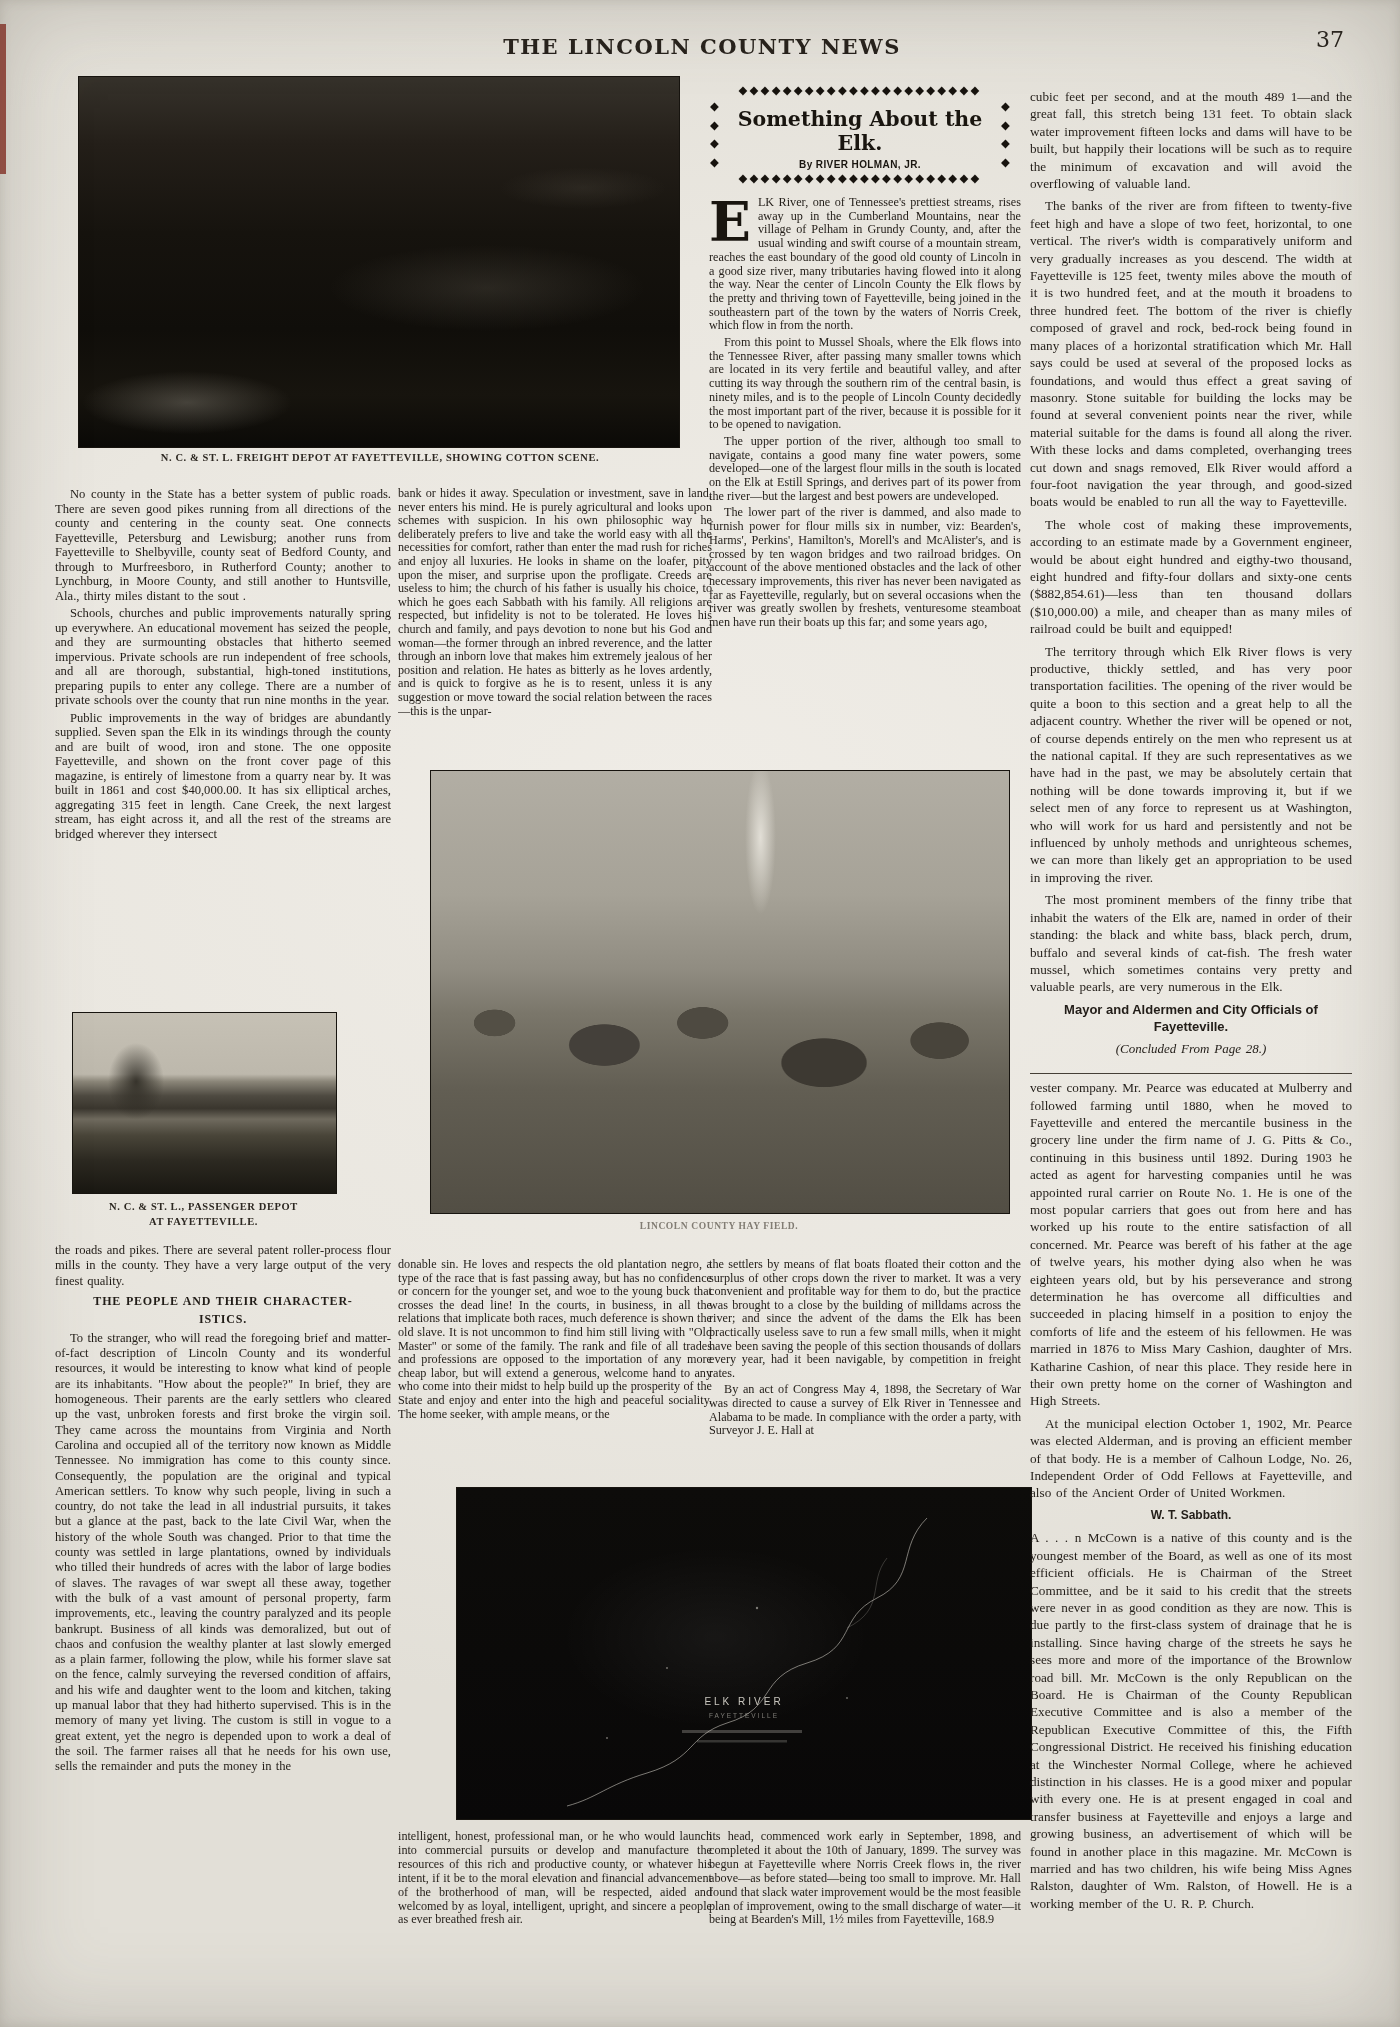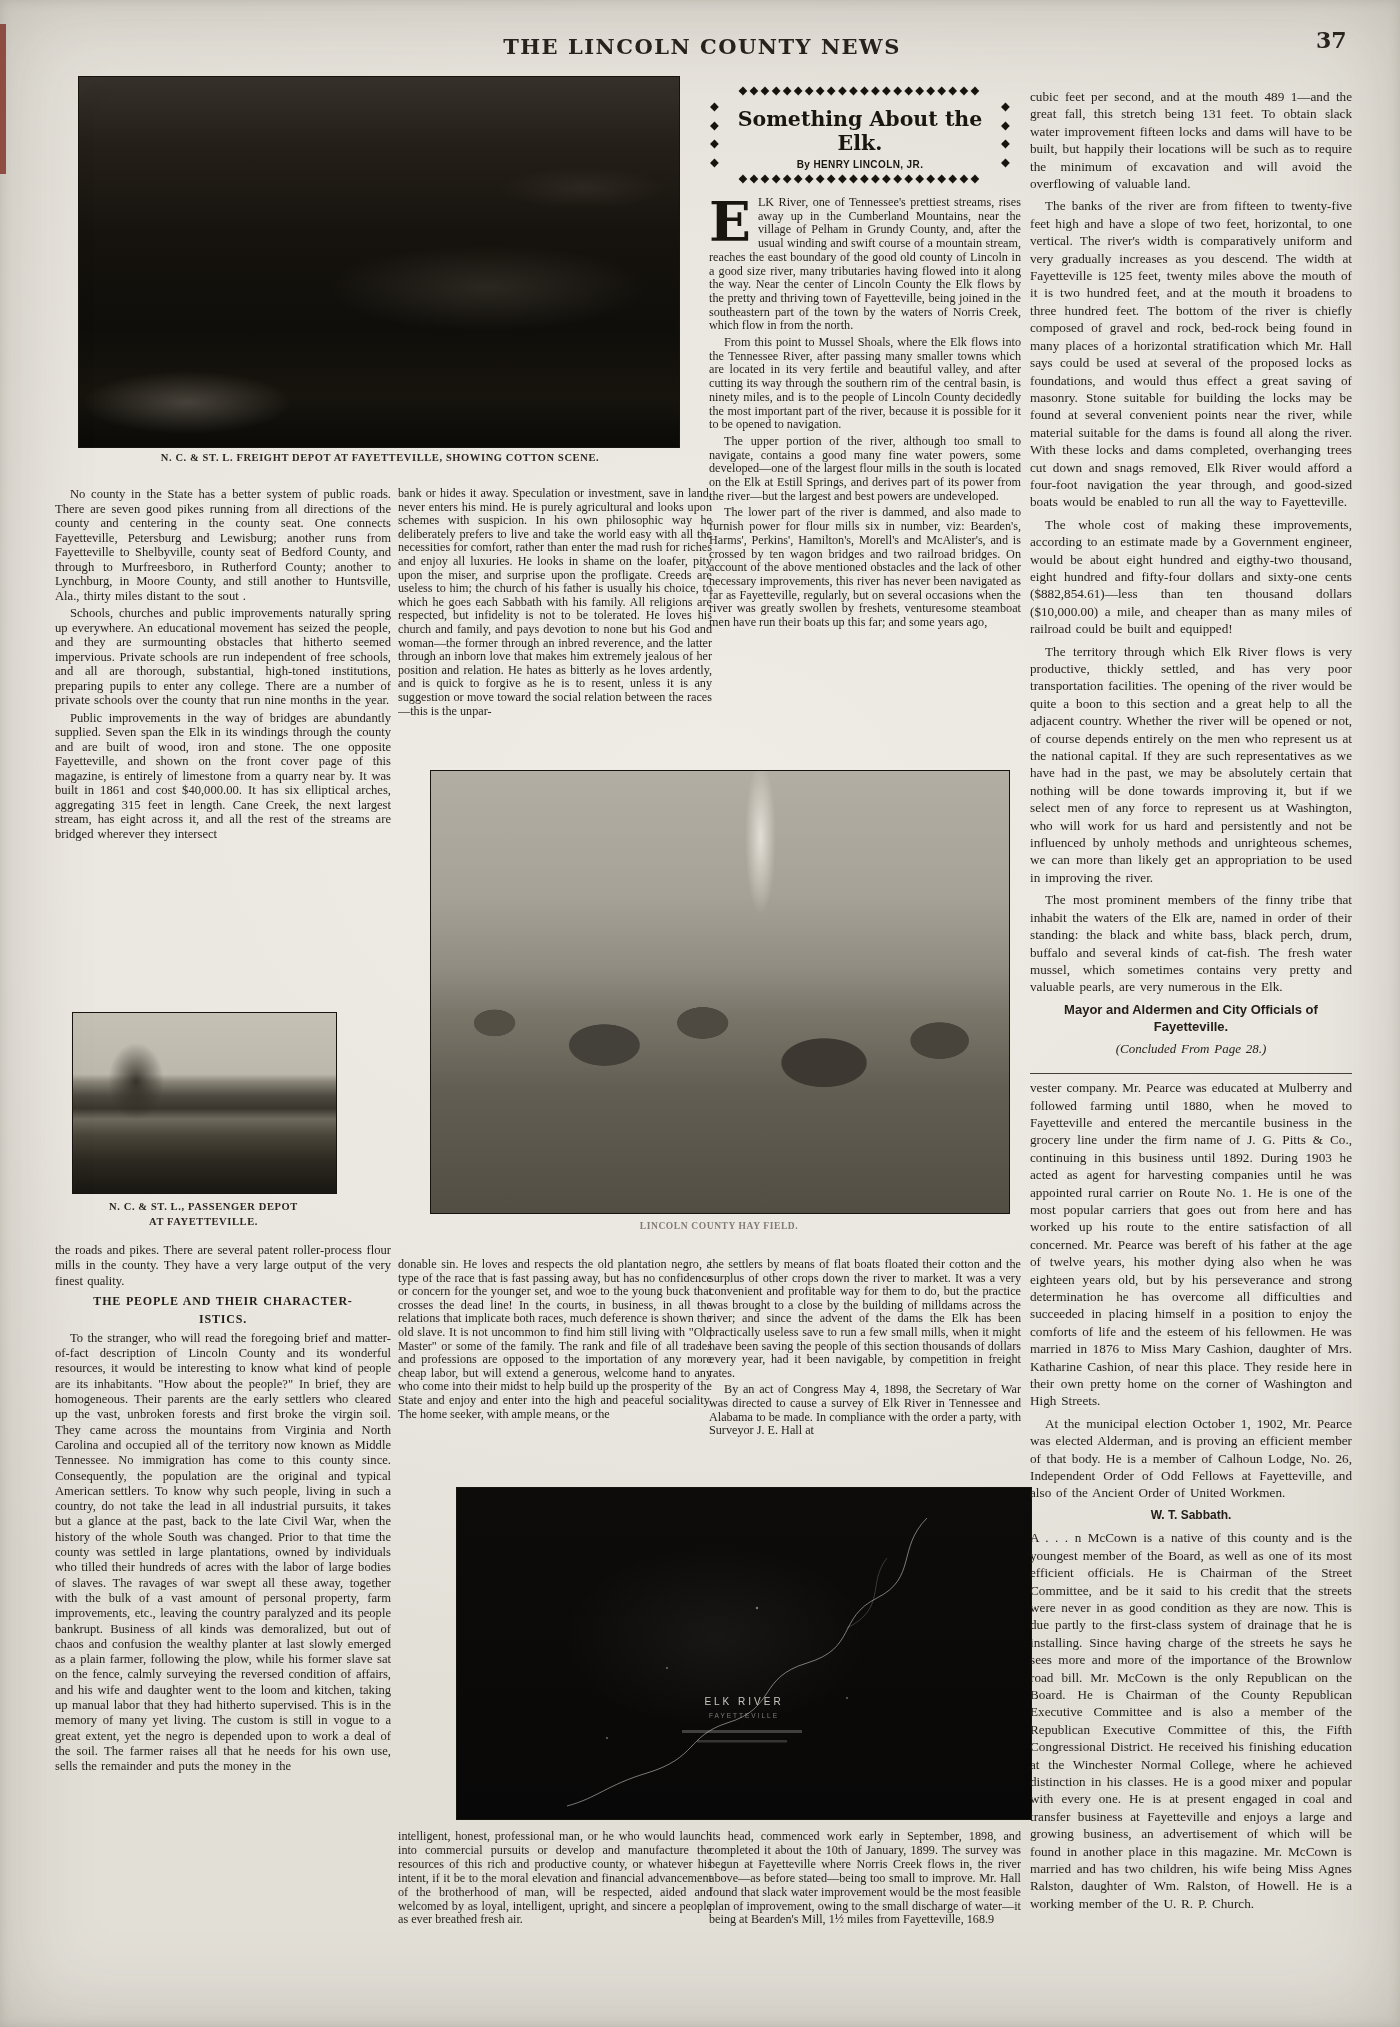--- a/index.html
+++ b/index.html
@@ -7,21 +7,21 @@
         background:
           radial-gradient(1200px 900px at 50% 40%, #efece6 0%, #eae7e0 60%, #e2dfd7 100%);
         font-family:"Liberation Serif",serif;color:#221d18;overflow:hidden;}
   .page::after{content:"";position:absolute;inset:0;pointer-events:none;
         box-shadow:inset 0 0 90px rgba(92,86,74,.28), inset 0 0 12px rgba(92,86,74,.18);}
   .margin-mark{position:absolute;left:0;top:24px;width:6px;height:150px;background:#8f3328;opacity:.85;}
 
   .masthead{position:absolute;left:352px;top:34px;width:700px;text-align:center;
         font-family:"DejaVu Serif",serif;font-weight:bold;font-size:21px;letter-spacing:1.5px;color:#26211b;}
   .pagenum{position:absolute;left:1316px;top:27px;font-family:"DejaVu Serif",serif;
-        font-weight:bold;font-size:22px;color:#26211b;}
+        font-weight:normal;font-size:22px;color:#26211b;}
 
   
   .photo{position:absolute;border:1px solid #17140f;}
   .photo-freight{left:78px;top:76px;width:600px;height:370px;
     background:
       radial-gradient(150px 45px at 18% 88%, rgba(214,208,194,.25), transparent 70%),
       radial-gradient(220px 60px at 68% 57%, rgba(166,158,142,.16), transparent 72%),
       radial-gradient(120px 30px at 84% 30%, rgba(150,143,128,.12), transparent 70%),
       linear-gradient(180deg,#36322b 0%,#241f19 18%,#16130e 42%,#100e0a 68%,#17140e 86%,#0b0a07 100%);}
   .photo-passenger{left:72px;top:1012px;width:263px;height:180px;
@@ -159,21 +159,21 @@
     <div class="d-row d-bot">◆◆◆◆◆◆◆◆◆◆◆◆◆◆◆◆◆◆◆◆◆◆</div>
     <div class="d-side d-left prel">◆
 ◆
 ◆
 ◆</div>
     <div class="d-side d-right prel">◆
 ◆
 ◆
 ◆</div>
     <div class="elk-title">Something About the Elk.</div>
-    <div class="elk-byline">By HENRY LINCOLN, JR.</div>
+    <div class="elk-byline">By RIVER HOLMAN, JR.</div>
   </div>
 
   <div class="tb tb-col3a">
     <p><span class="dropcap">E</span><span>LK River, one of Tennessee's prettiest streams, rises away up in the Cumberland Mountains, near the village of Pelham in Grundy County, and, after the usual winding and swift course of a mountain stream, reaches the east boundary of the good old county of Lincoln in a good size river, many tributaries having flowed into it along the way. Near the center of Lincoln County the Elk flows by the pretty and thriving town of Fayetteville, being joined in the southeastern part of the town by the waters of Norris Creek, which flow in from the north.</span></p>
     <p class="indent">From this point to Mussel Shoals, where the Elk flows into the Tennessee River, after passing many smaller towns which are located in its very fertile and beautiful valley, and after cutting its way through the southern rim of the central basin, is ninety miles, and is to the people of Lincoln County decidedly the most important part of the river, because it is possible for it to be opened to navigation.</p>
     <p class="indent">The upper portion of the river, although too small to navigate, contains a good many fine water powers, some developed—one of the largest flour mills in the south is located on the Elk at Estill Springs, and derives part of its power from the river—but the largest and best powers are undeveloped.</p>
     <p class="indent">The lower part of the river is dammed, and also made to furnish power for flour mills six in number, viz: Bearden's, Harms', Perkins', Hamilton's, Morell's and McAlister's, and is crossed by ten wagon bridges and two railroad bridges. On account of the above mentioned obstacles and the lack of other necessary improvements, this river has never been navigated as far as Fayetteville, regularly, but on several occasions when the river was greatly swollen by freshets, venturesome steamboat men have run their boats up this far; and some years ago,</p>
   </div>
 
   <div class="tb tb-col3b">

